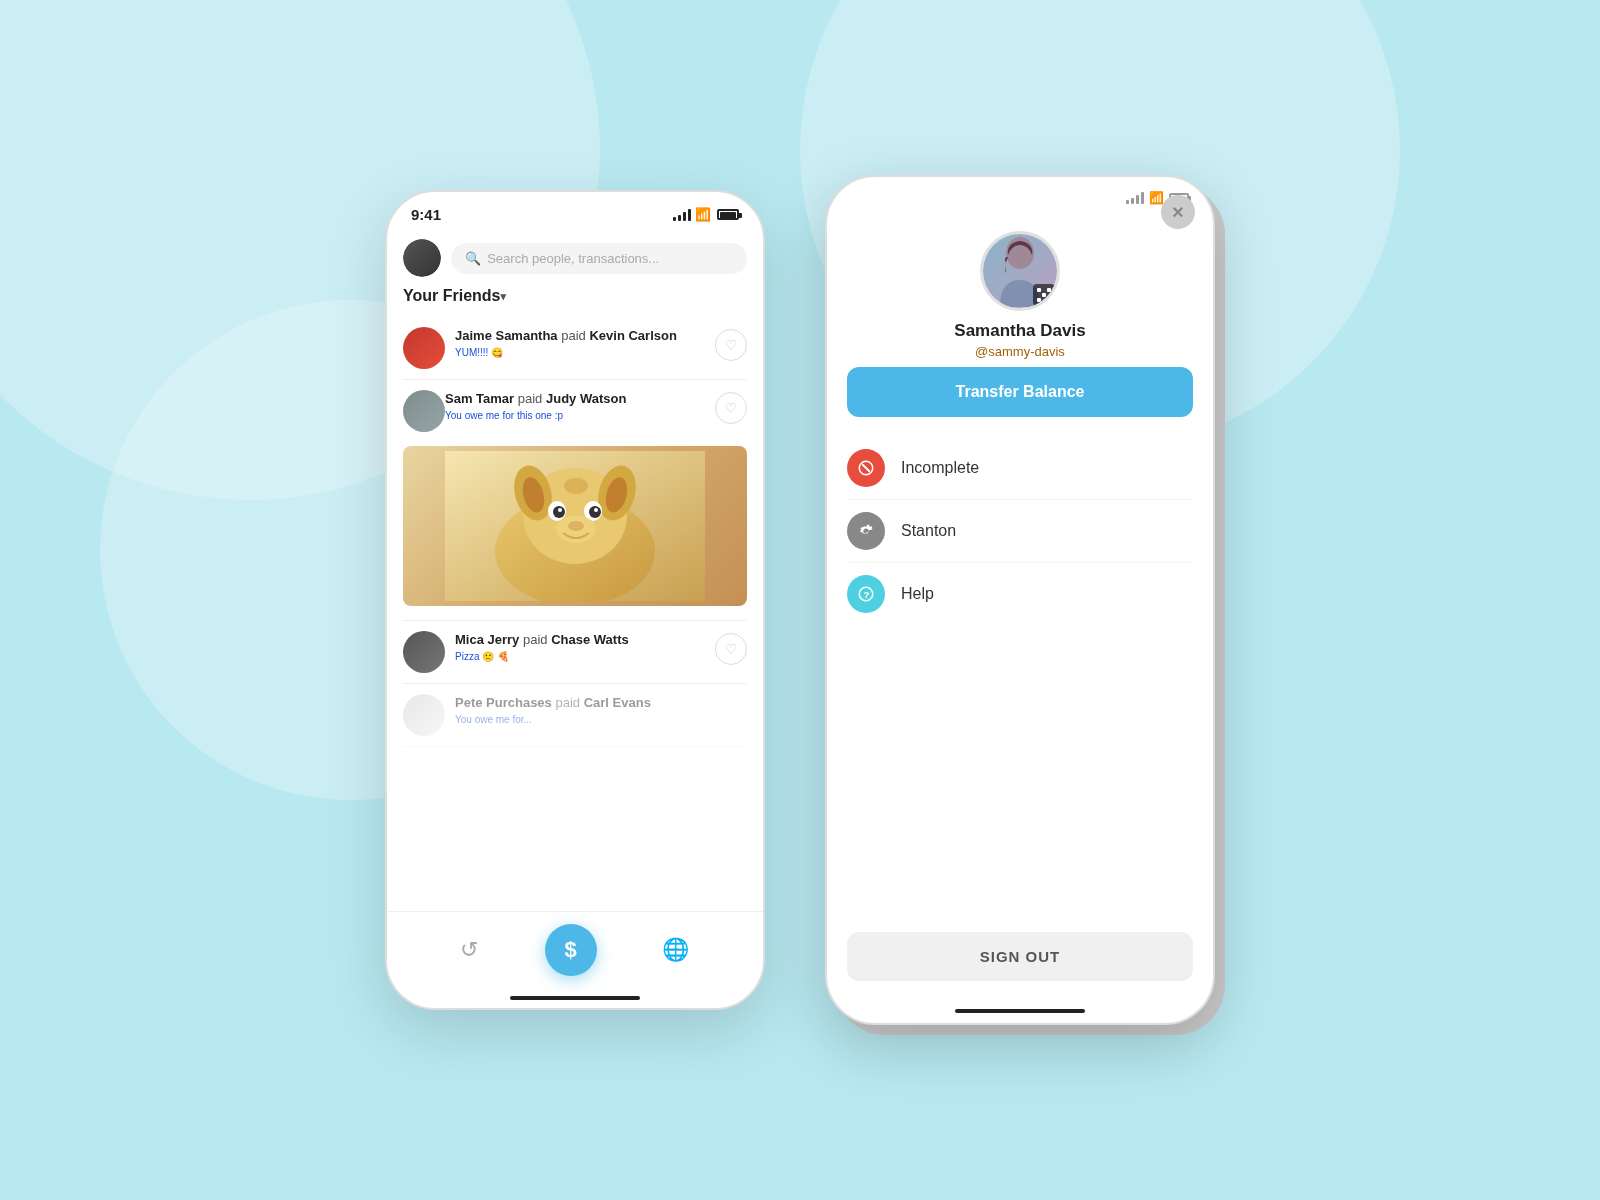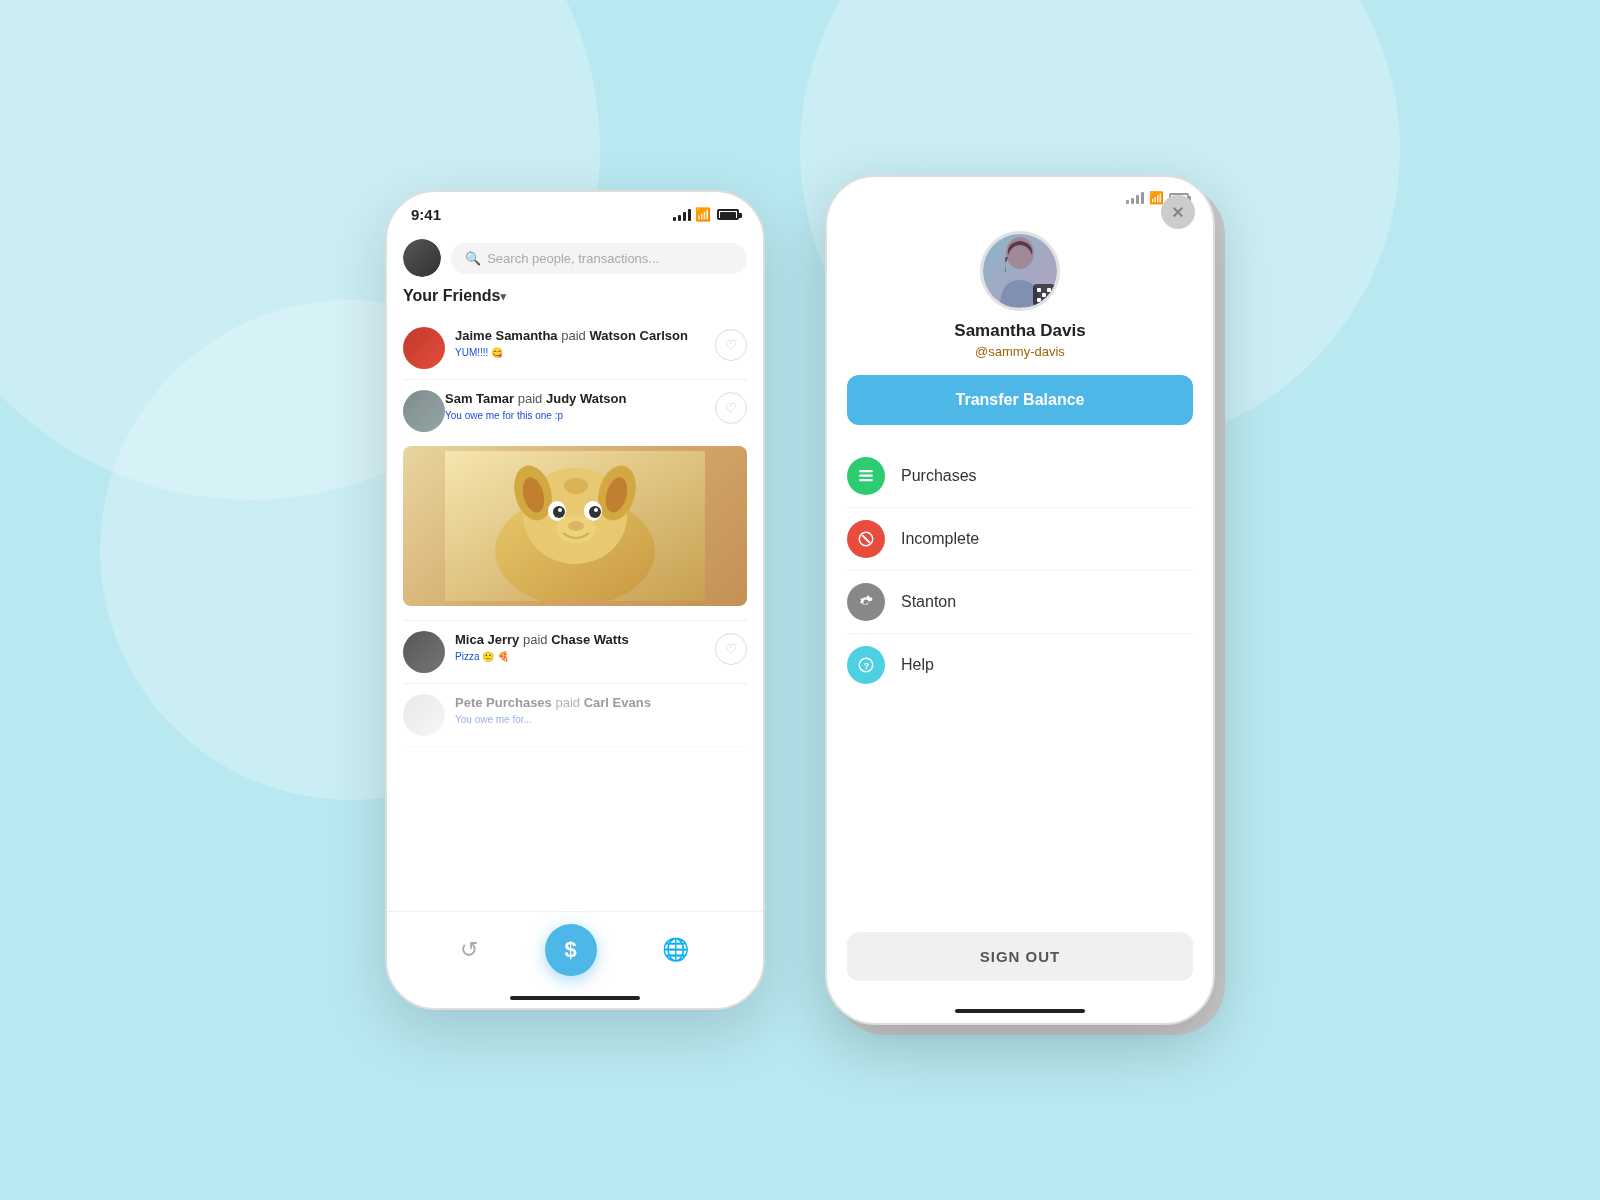--- a/index.html
+++ b/index.html
@@ -233,21 +233,21 @@
       cursor: pointer;
       color: #888;
       font-size: 16px;
       font-weight: 700;
       z-index: 10;
     }
     .profile-section {
       display: flex;
       flex-direction: column;
       align-items: center;
-      padding: 20px 0 16px;
+      padding: 20px 0 8px;
     }
     .profile-avatar {
       width: 80px; height: 80px;
       border-radius: 50%;
       background: linear-gradient(135deg, #8abed8 0%, #c8a0b8 100%);
       border: 3px solid #e0e0e0;
       position: relative;
       overflow: hidden;
       margin-bottom: 10px;
     }
@@ -432,21 +432,21 @@
         <span class="chevron-down">▾</span>
       </div>
 
       <div class="feed-item">
         <div class="feed-avatar feed-av-1" style="background: linear-gradient(135deg, #c0392b, #e74c3c);">
         </div>
         <div class="feed-content">
           <div class="feed-names">
             <strong>Jaime Samantha</strong>
             <span>paid</span>
-            <strong>Watson Carlson</strong>
+            <strong>Kevin Carlson</strong>
           </div>
           <div class="feed-message">YUM!!!! 😋</div>
         </div>
         <div class="heart-btn">♡</div>
       </div>
 
       <div class="feed-item" style="flex-direction:column;">
         <div style="display:flex; align-items:flex-start; gap:0; width:100%;">
           <div class="feed-avatar" style="background: linear-gradient(135deg, #7f8c8d, #95a5a6); width:42px;height:42px;border-radius:50%;flex-shrink:0;">
           </div>
@@ -590,30 +590,20 @@
         </div>
         <div class="profile-name">Samantha Davis</div>
         <div class="profile-handle">@sammy-davis</div>
       </div>
 
 
       <button class="transfer-btn">Transfer Balance</button>
 
       <div class="menu-list">
 
-        <div class="menu-item">
-          <div class="menu-icon green">
-            <svg width="18" height="18" viewBox="0 0 24 24" fill="white">
-              <rect x="3" y="4" width="18" height="3" rx="1"></rect>
-              <rect x="3" y="10" width="18" height="3" rx="1"></rect>
-              <rect x="3" y="16" width="18" height="3" rx="1"></rect>
-            </svg>
-          </div>
-          <span class="menu-label">Purchases</span>
-        </div>
 
 
         <div class="menu-item">
           <div class="menu-icon red">
             <svg width="18" height="18" viewBox="0 0 24 24" fill="white">
               <circle cx="12" cy="12" r="9" stroke="white" stroke-width="2" fill="none"></circle>
               <line x1="7" y1="7" x2="17" y2="17" stroke="white" stroke-width="2.5"></line>
             </svg>
           </div>
           <span class="menu-label">Incomplete</span>

